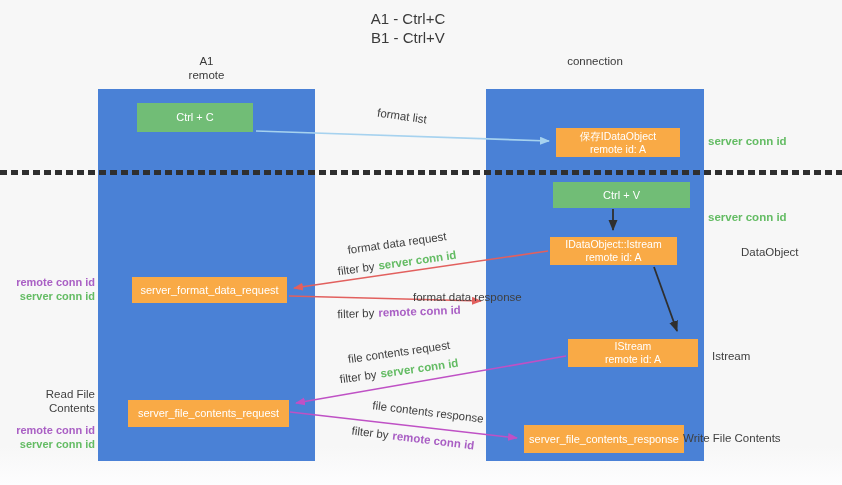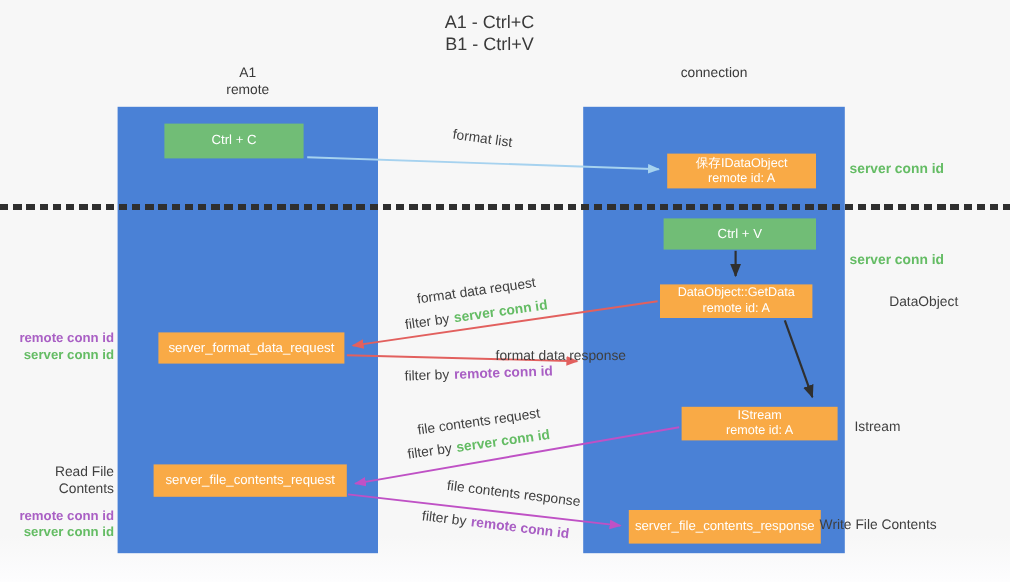--- a/index.html
+++ b/index.html
@@ -33,26 +33,26 @@
   .st-blue{stroke:var(--arrow-blue);} .fl-blue{fill:var(--arrow-blue);}
   .st-red{stroke:var(--arrow-red);} .fl-red{fill:var(--arrow-red);}
   .st-mag{stroke:var(--arrow-magenta);} .fl-mag{fill:var(--arrow-magenta);}
   .st-blk{stroke:var(--arrow-black);} .fl-blk{fill:var(--arrow-black);}
   
   .node{position:absolute;z-index:4;color:#fff;display:flex;flex-direction:column;align-items:center;justify-content:center;text-align:left;font-size:11px;line-height:13px;}
   .node.green{background:var(--node-green);}
   .node.orange{background:var(--node-orange);}
   .n-ctrl-c{left:137px;top:103px;width:116px;height:29px;}
   .n-save{left:556px;top:128px;width:124px;height:29px;font-size:10.5px;}
-  .n-ctrl-v{left:553px;top:182px;width:127px;height:26px;}
+  .n-ctrl-v{left:553px;top:182px;width:137px;height:26px;}
   .n-getdata{left:550px;top:237px;width:127px;height:28px;font-size:10.5px;}
   .n-fmt-req{left:132px;top:277px;width:155px;height:26px;}
   .n-fmt-res{left:488px;top:289px;width:156px;height:27px;}
   .n-istream{left:568px;top:339px;width:130px;height:28px;font-size:10.5px;}
-  .n-file-req{left:128px;top:387px;width:161px;height:27px;}
+  .n-file-req{left:128px;top:400px;width:161px;height:27px;}
   .n-file-res{left:524px;top:425px;width:160px;height:28px;}
   
   .alabel{position:absolute;z-index:4;white-space:nowrap;font-size:11.5px;color:var(--text-dark);}
   .filter-key{font-weight:bold;margin-left:4px;}
   .green-text{color:var(--green-id);font-weight:bold;}
   .purple-text{color:var(--purple-id);font-weight:bold;}
   .l-format-list{left:402px;top:116px;transform:translate(-50%,-50%) rotate(8deg);}
   .l-fdr{left:397px;top:243px;transform:translate(-50%,-50%) rotate(-8deg);}
   .l-fdr-f{left:397px;top:263px;transform:translate(-50%,-50%) rotate(-8deg);}
   .l-fds{left:413px;top:291px;}
@@ -124,21 +124,21 @@
     <div>Ctrl + C</div>
   </div>
   <div class="node orange n-save">
     <div>保存IDataObject</div>
     <div>remote id: A</div>
   </div>
   <div class="node green n-ctrl-v">
     <div>Ctrl + V</div>
   </div>
   <div class="node orange n-getdata">
-    <div>DataObject::GetData</div>
+    <div>IDataObject::Istream</div>
     <div>remote id: A</div>
   </div>
   <div class="node orange n-fmt-req">
     <div>server_format_data_request</div>
   </div>
   <div class="node orange n-istream">
     <div>IStream</div>
     <div>remote id: A</div>
   </div>
   <div class="node orange n-file-req">

